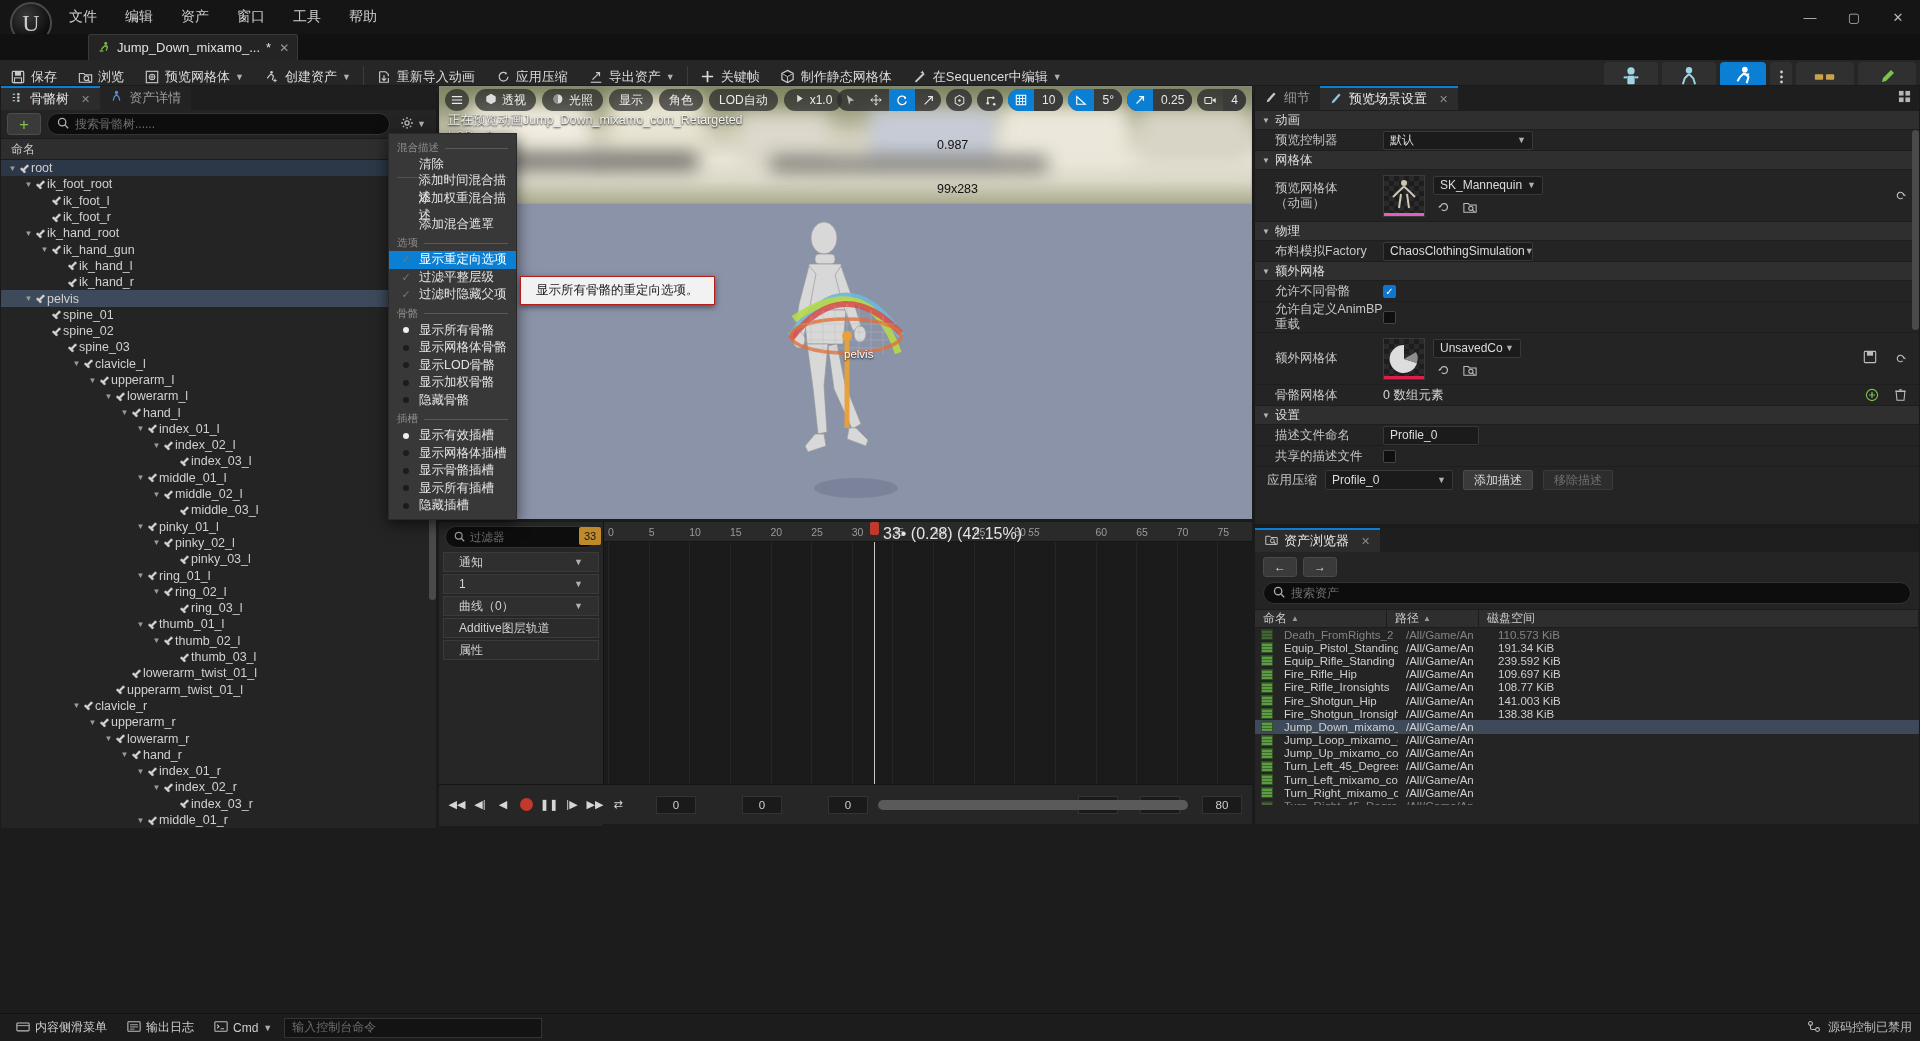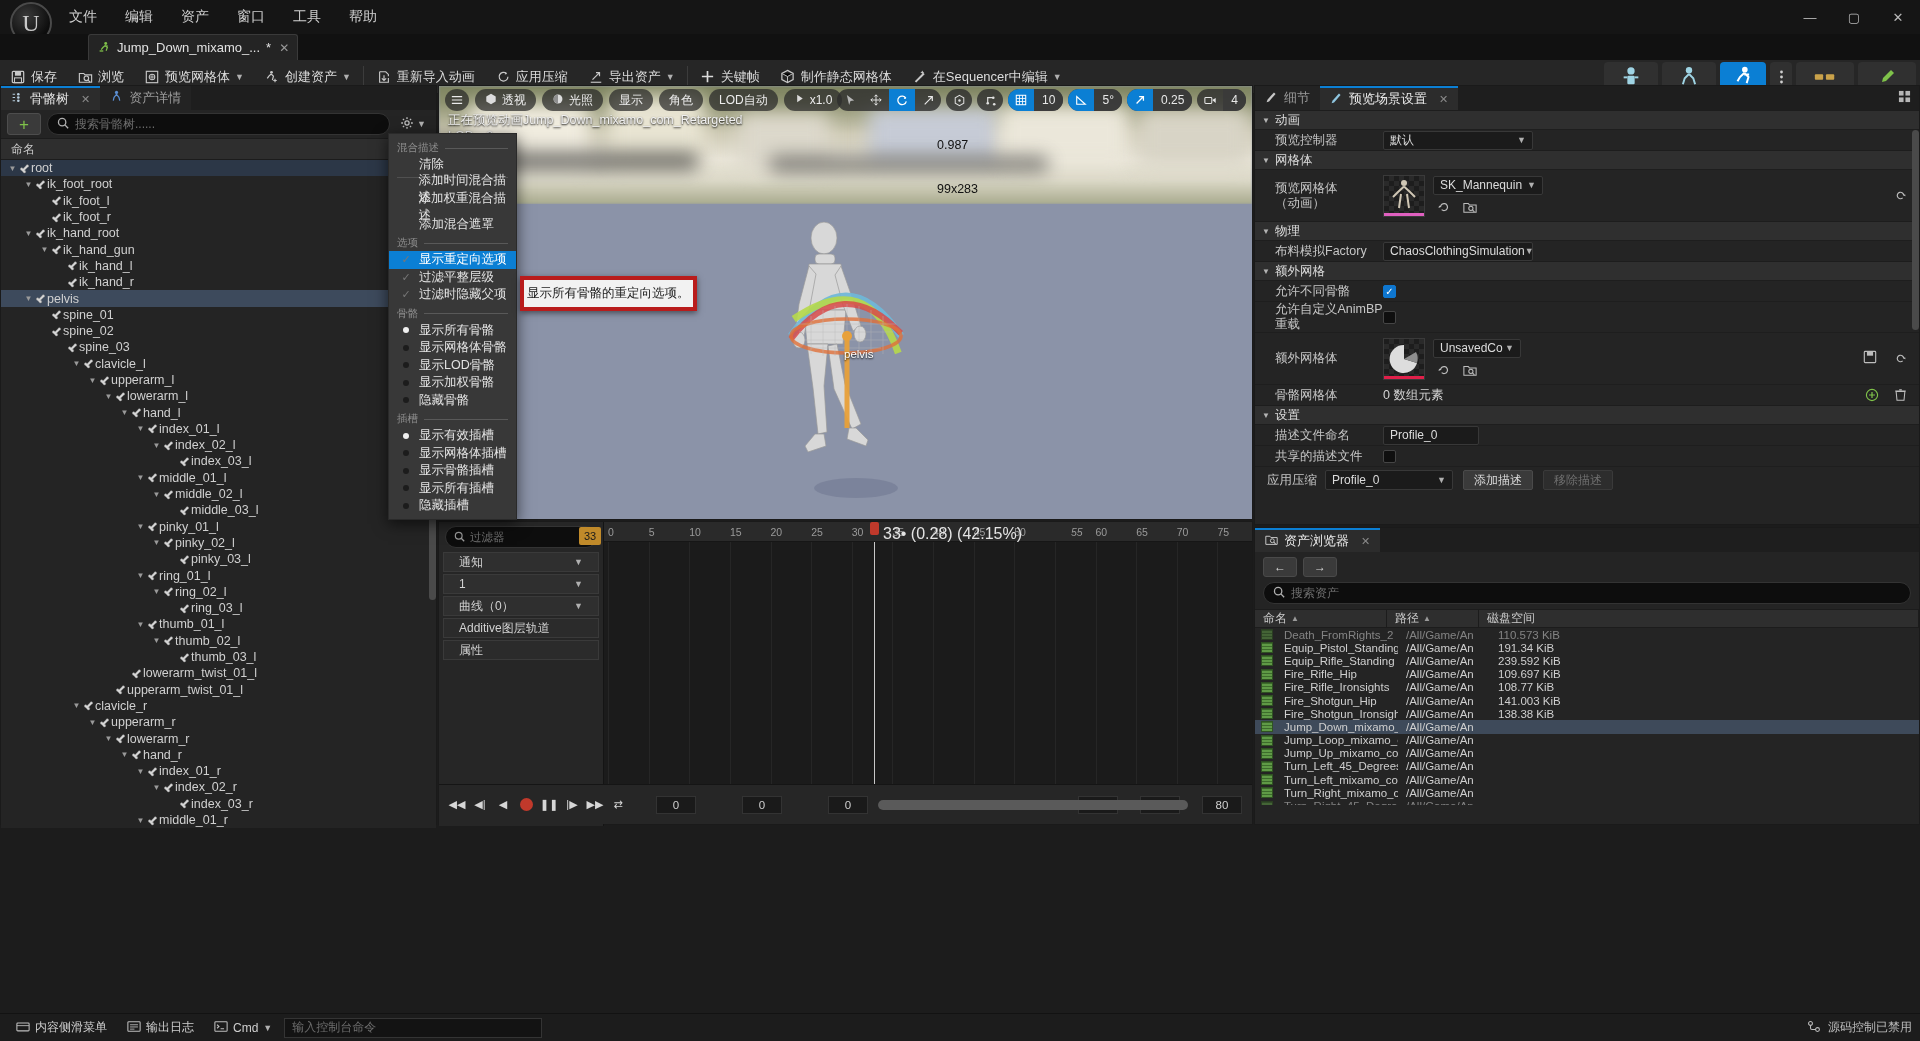--- a/index.html
+++ b/index.html
@@ -71,22 +71,22 @@
   .mgrp .ln{flex:1;height:1px;background:#595959;}
   .mi{height:17.5px;display:flex;align-items:center;font-size:12.5px;color:#e3e3e3;padding-left:4px;}
   .mi.sel{background:#0b7fd4;color:#fff;}
   .mchk{width:26px;display:inline-flex;justify-content:center;color:#777;font-size:11px;}
   .mradio{width:26px;display:inline-flex;justify-content:center;}
   .dot{width:6px;height:6px;border-radius:50%;background:#1c1c1c;}
   .dot.on{background:#f0f0f0;}
   .msep{height:1px;background:#505050;margin:3px 8px;}
 
   
-  #tooltip{position:absolute;left:520px;top:276px;background:#f2f2f2;border:4px solid #b91c1c;color:#1a1a1a;
-    font-size:12.5px;padding:5px 3px;z-index:70;box-shadow:0 2px 6px rgba(0,0,0,.5);}
+  #tooltip{position:absolute;left:520px;top:276px;background:#f2f2f2;border:1px solid #b91c1c;color:#1a1a1a;
+    font-size:12.5px;padding:5px 15px;z-index:70;box-shadow:0 2px 6px rgba(0,0,0,.5);}
 
   
   #viewport{left:438px;top:85px;width:815px;height:435px;background:#8b93a8;overflow:hidden;}
   .vp-sky{position:absolute;left:0;top:0;width:100%;height:118px;
     background:linear-gradient(180deg,#7e8460 0%,#8e9270 14%,#cfcbb6 40%,#e9e5d8 62%,#dcd9c8 80%,#a9ab8e 100%);
     filter:blur(1px);}
   .vp-blob{position:absolute;border-radius:8px;filter:blur(9px);}
   .vp-ground{position:absolute;left:0;top:118px;width:100%;height:317px;background:#8b93a8;}
   .vp-toolrow{position:absolute;left:6px;top:3px;display:flex;align-items:center;gap:6px;z-index:6;}
   .pill{height:22px;border-radius:11px;background:rgba(40,40,40,.72);display:flex;align-items:center;gap:5px;
@@ -1126,21 +1126,21 @@
         <span class="tick" style="left: 44.625px;">5</span>
         <span class="tick" style="left: 85.25px;">10</span>
         <span class="tick" style="left: 125.875px;">15</span>
         <span class="tick" style="left: 166.5px;">20</span>
         <span class="tick" style="left: 207.125px;">25</span>
         <span class="tick" style="left: 247.75px;">30</span>
         <span class="tick" style="left: 288.375px;">35</span>
         <span class="tick" style="left: 329px;">40</span>
         <span class="tick" style="left: 369.625px;">45</span>
         <span class="tick" style="left: 410.25px;">50</span>
-        <span class="tick" style="left: 467px; font-style: italic;">55</span>
+        <span class="tick" style="left: 424px; font-style: italic;">55</span>
         <span class="tick" style="left: 491.5px;">60</span>
         <span class="tick" style="left: 532.125px;">65</span>
         <span class="tick" style="left: 572.75px;">70</span>
         <span class="tick" style="left: 613.375px;">75</span>
       </div>
     <div class="tl-grid" id="tl-grid">
       <div class="playhead" style="left:270px;">
         <div class="phmark" style="left:-4px;"></div>
       </div>
     <div class="gline" style="left: 4px;"></div>

